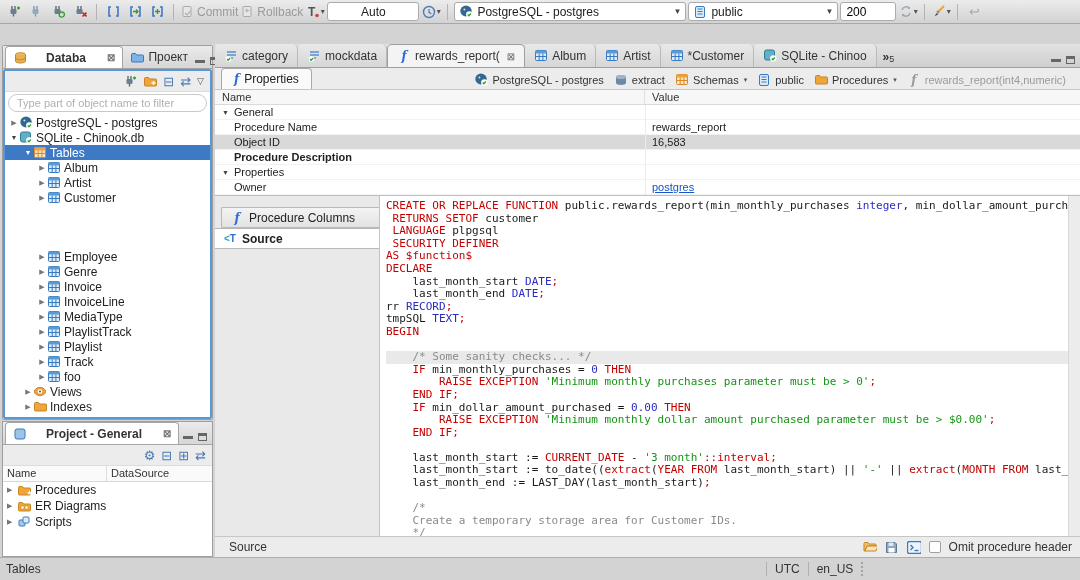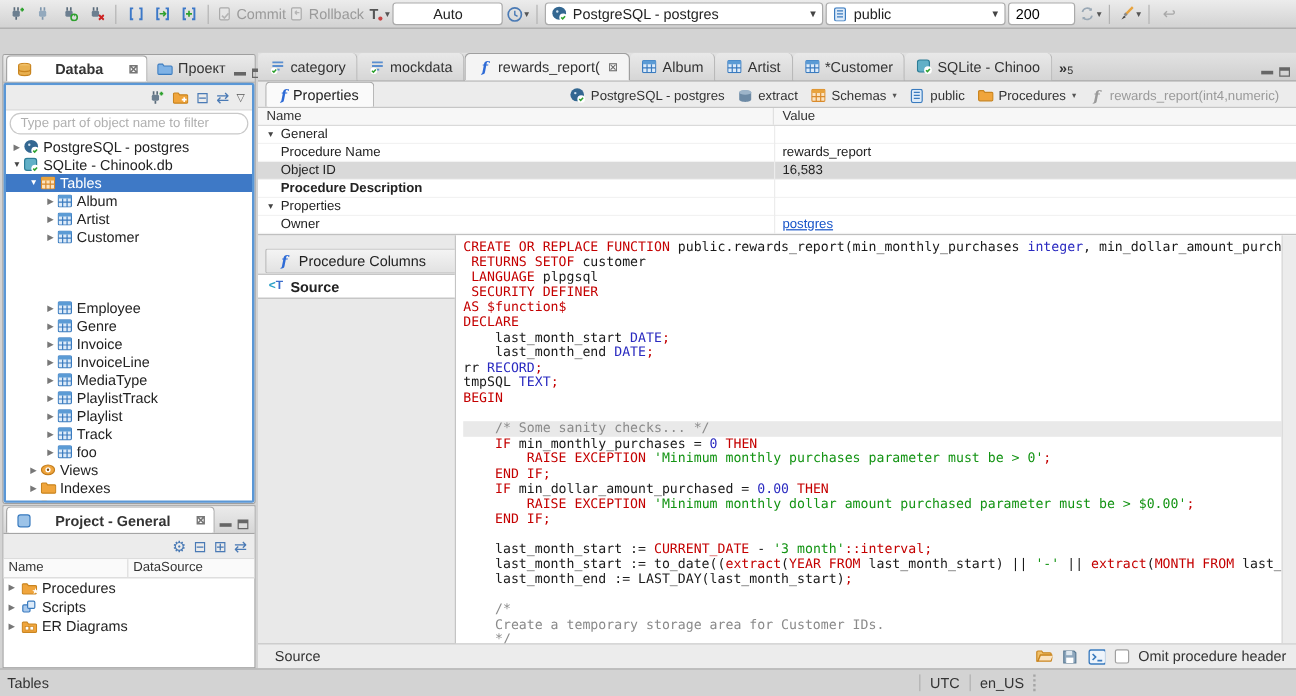--- a/index.html
+++ b/index.html
@@ -579,37 +579,37 @@
             <svg width="13" height="11">
               <path d="M0.5 2.5a1 1 0 011-1h3l1.2 1.5h5.8a1 1 0 011 1v5a1 1 0 01-1 1h-10a1 1 0 01-1-1z" fill="#f0a53c" stroke="#c98520"></path>
               <text x="8.5" y="10" font-size="7" fill="#fff">★</text>
             </svg>
           </span>
           <span>Procedures</span>
         </div>
         <div class="prow">
           <span class="arrow">▶</span>
           <span class="ic">
-            <svg width="13" height="12">
-              <rect x="1" y="4" width="6" height="6" rx="1" fill="#a9c9ec" stroke="#3a7bbf"></rect>
-              <rect x="5" y="1" width="6" height="6" rx="1" fill="#ddebf9" stroke="#3a7bbf"></rect>
-            </svg>
-          </span>
-          <span>Scripts</span>
+            <svg width="13" height="11">
+              <path d="M0.5 2.5a1 1 0 011-1h3l1.2 1.5h5.8a1 1 0 011 1v5a1 1 0 01-1 1h-10a1 1 0 01-1-1z" fill="#f0a53c" stroke="#c98520"></path>
+              <rect x="3" y="5" width="3" height="3" fill="#fff" stroke="#c98520" stroke-width="0.6"></rect>
+              <rect x="7" y="5" width="3" height="3" fill="#fff" stroke="#c98520" stroke-width="0.6"></rect>
+            </svg>
+          </span>
+          <span>ER Diagrams</span>
         </div>
         <div class="prow">
           <span class="arrow">▶</span>
           <span class="ic">
-            <svg width="13" height="11">
-              <path d="M0.5 2.5a1 1 0 011-1h3l1.2 1.5h5.8a1 1 0 011 1v5a1 1 0 01-1 1h-10a1 1 0 01-1-1z" fill="#f0a53c" stroke="#c98520"></path>
-              <rect x="3" y="5" width="3" height="3" fill="#fff" stroke="#c98520" stroke-width="0.6"></rect>
-              <rect x="7" y="5" width="3" height="3" fill="#fff" stroke="#c98520" stroke-width="0.6"></rect>
-            </svg>
-          </span>
-          <span>ER Diagrams</span>
+            <svg width="13" height="12">
+              <rect x="1" y="4" width="6" height="6" rx="1" fill="#a9c9ec" stroke="#3a7bbf"></rect>
+              <rect x="5" y="1" width="6" height="6" rx="1" fill="#ddebf9" stroke="#3a7bbf"></rect>
+            </svg>
+          </span>
+          <span>Scripts</span>
         </div>
       </div>
   </div>
 
   <div id="editor">
     <div id="etabbar">
       <span id="etabs-holder" style="display:flex;align-items:flex-end;">
           <span class="etab">
             <span class="ic">
               <svg width="13" height="12">

